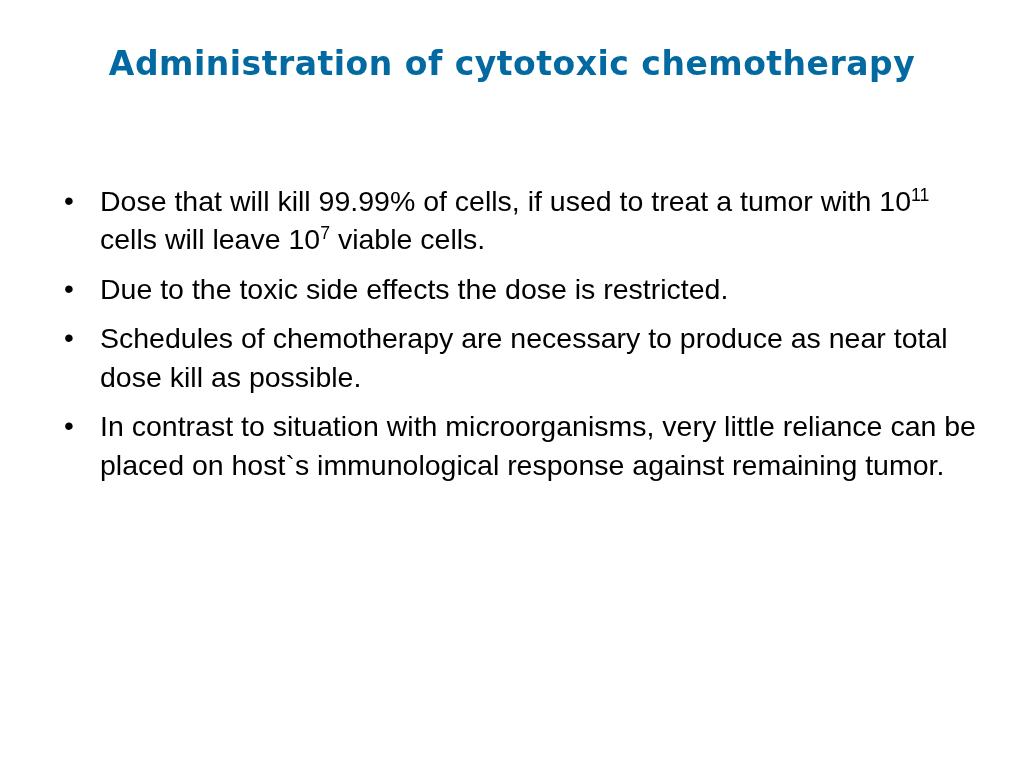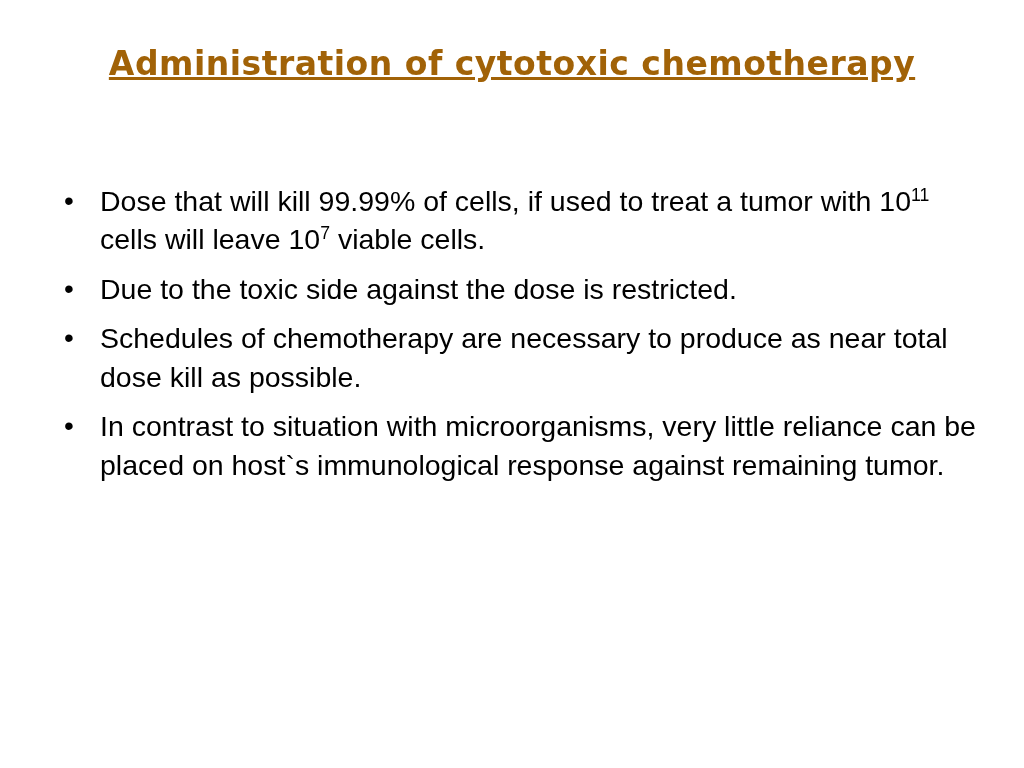--- a/index.html
+++ b/index.html
@@ -68,31 +68,31 @@
     vertical-align: super;
     line-height: 0;
     margin-top: 30px;
   }
 </style>
 </head>
 <body>
 
 <div class="slide">
 
-  <div class="slide-title" style="color: #a16207; text-decoration: underline;">Administration of cytotoxic chemotherapy</div>
+  <div class="slide-title" style="color: #0369a1;">Administration of cytotoxic chemotherapy</div>
 
   <div class="body-block">
     <ul class="bullets">
         <li>
           <span class="bullet-dot">•</span>
           <span class="bullet-text">Dose that will kill 99.99% of cells, if used to treat a tumor with 10<sup>11</sup> cells will leave 10<sup>7</sup> viable cells.</span>
         </li>
         <li>
           <span class="bullet-dot">•</span>
-          <span class="bullet-text">Due to the toxic side against the dose is restricted.</span>
+          <span class="bullet-text">Due to the toxic side effects the dose is restricted.</span>
         </li>
         <li>
           <span class="bullet-dot">•</span>
           <span class="bullet-text">Schedules of chemotherapy are necessary to produce as near total dose kill as possible.</span>
         </li>
         <li>
           <span class="bullet-dot">•</span>
           <span class="bullet-text">In contrast to situation with microorganisms, very little reliance can be placed on host`s immunological response against remaining tumor.</span>
         </li>
       </ul>

